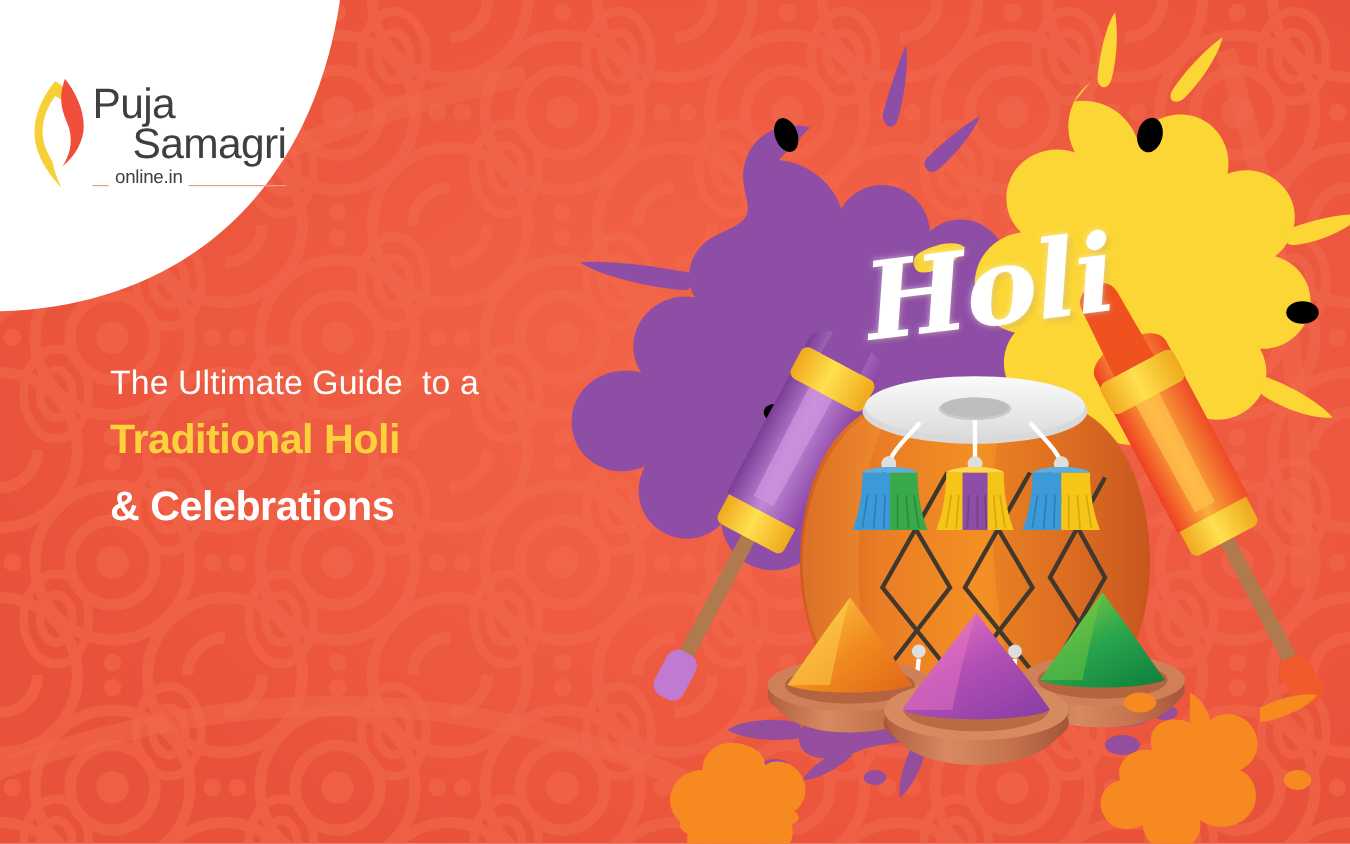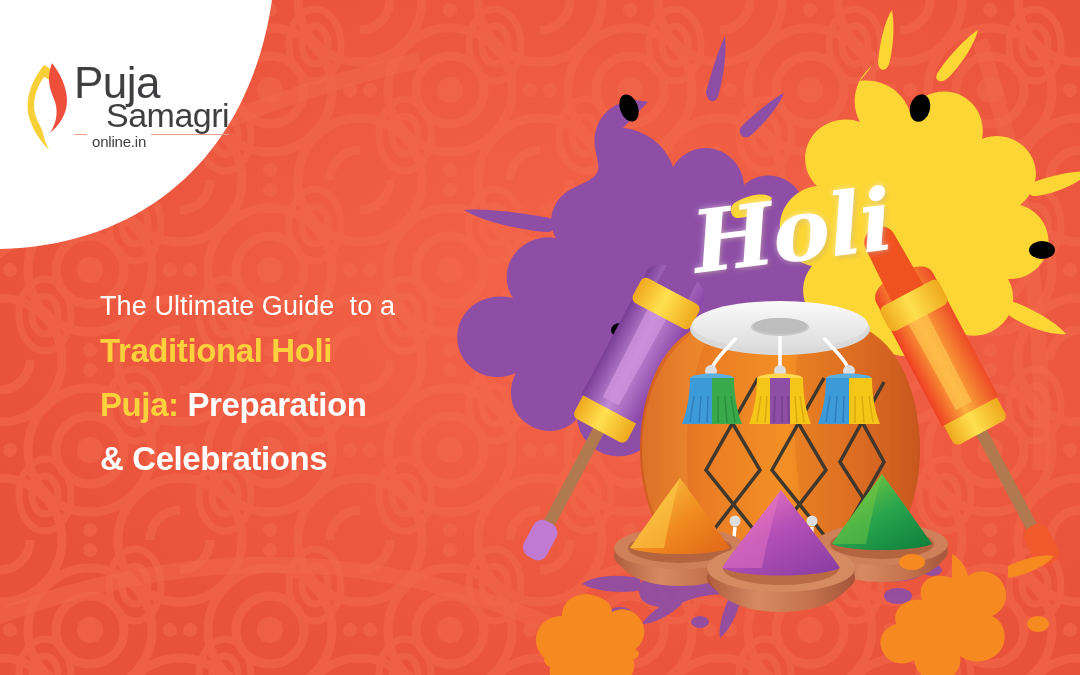--- a/index.html
+++ b/index.html
@@ -44,28 +44,28 @@
   }
   #logo-text-block {
     position: relative;
     padding-top: 2px;
   }
   .logo-word {
     display: block;
     color: #3f3f41;
     font-family: "Liberation Sans", sans-serif;
     font-weight: 400;
-    font-size: 44px;
+    font-size: 34px;
     line-height: 32px;
     letter-spacing: -0.5px;
   }
   #logo-word-2 { font-size: 34px; text-align: right; }
   #logo-sub-row {
     display: flex;
-    align-items: flex-start;
+    align-items: flex-end;
     gap: 5px;
     margin-top: 3px;
   }
   .logo-rule {
     height: 1px;
     background: #e8a08c;
     flex: 0 0 auto;
   }
   #logo-rule-left  { width: 13px; }
   #logo-rule-right { width: 78px; }
@@ -73,21 +73,21 @@
     color: #3f3f41;
     font-size: 15px;
     line-height: 15px;
     letter-spacing: -0.2px;
     white-space: nowrap;
   }
 
   
   #headline {
     position: absolute;
-    left: 100px;
+    left: 88px;
     top: 288px;
     width: 470px;
     z-index: 30;
   }
   #kicker {
     display: block;
     color: #ffffff;
     font-size: 27px;
     line-height: 36px;
     font-weight: 400;
@@ -466,17 +466,16 @@
       <ellipse cx="556" cy="660" rx="12" ry="8"></ellipse>
       <ellipse cx="630" cy="654" rx="9" ry="6"></ellipse>
     </g>
   </svg>
 
   <div id="holi-word">Holi</div>
 
   <div id="headline">
     <span id="kicker">The Ultimate Guide  to a</span>
     <span class="hl-line hl-yellow">Traditional Holi</span>
-    <span class="hl-line"><span class="hl-yellow">Puja:</span><span class="hl-white"> Preparation</span></span>
     <span class="hl-line hl-white">&amp; Celebrations</span>
   </div>
 
 </div>
 
 </body></html>

